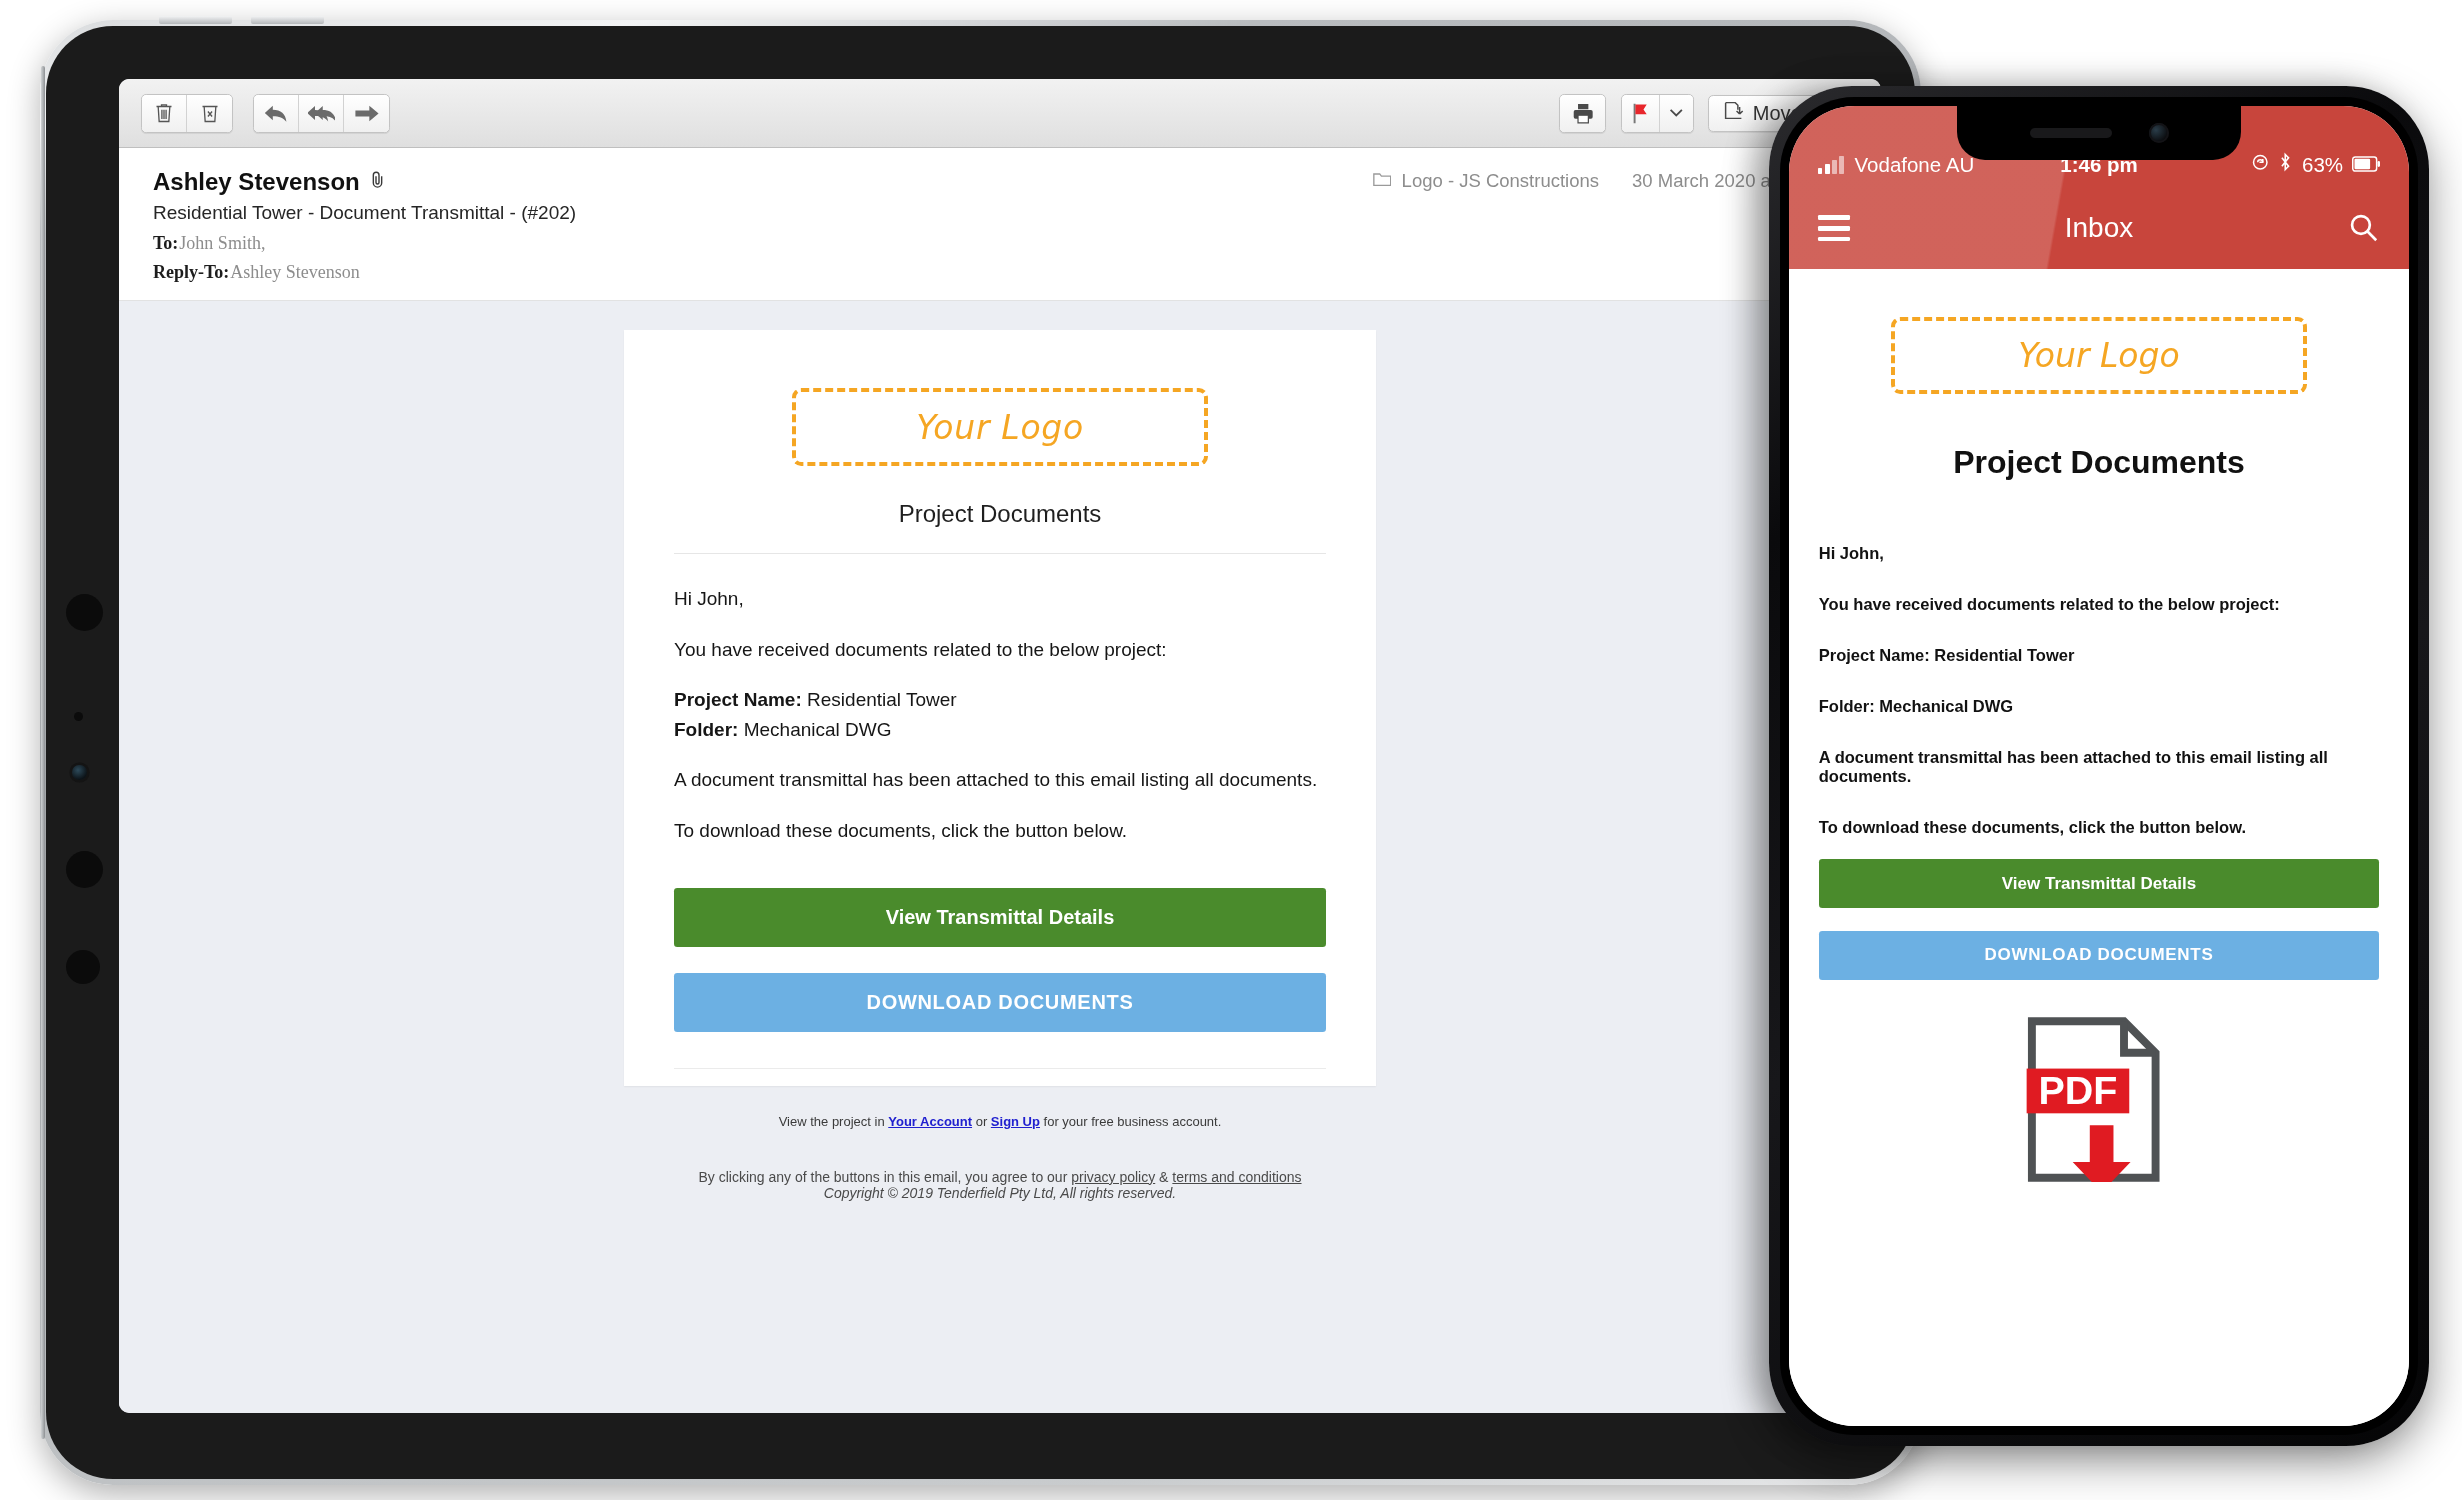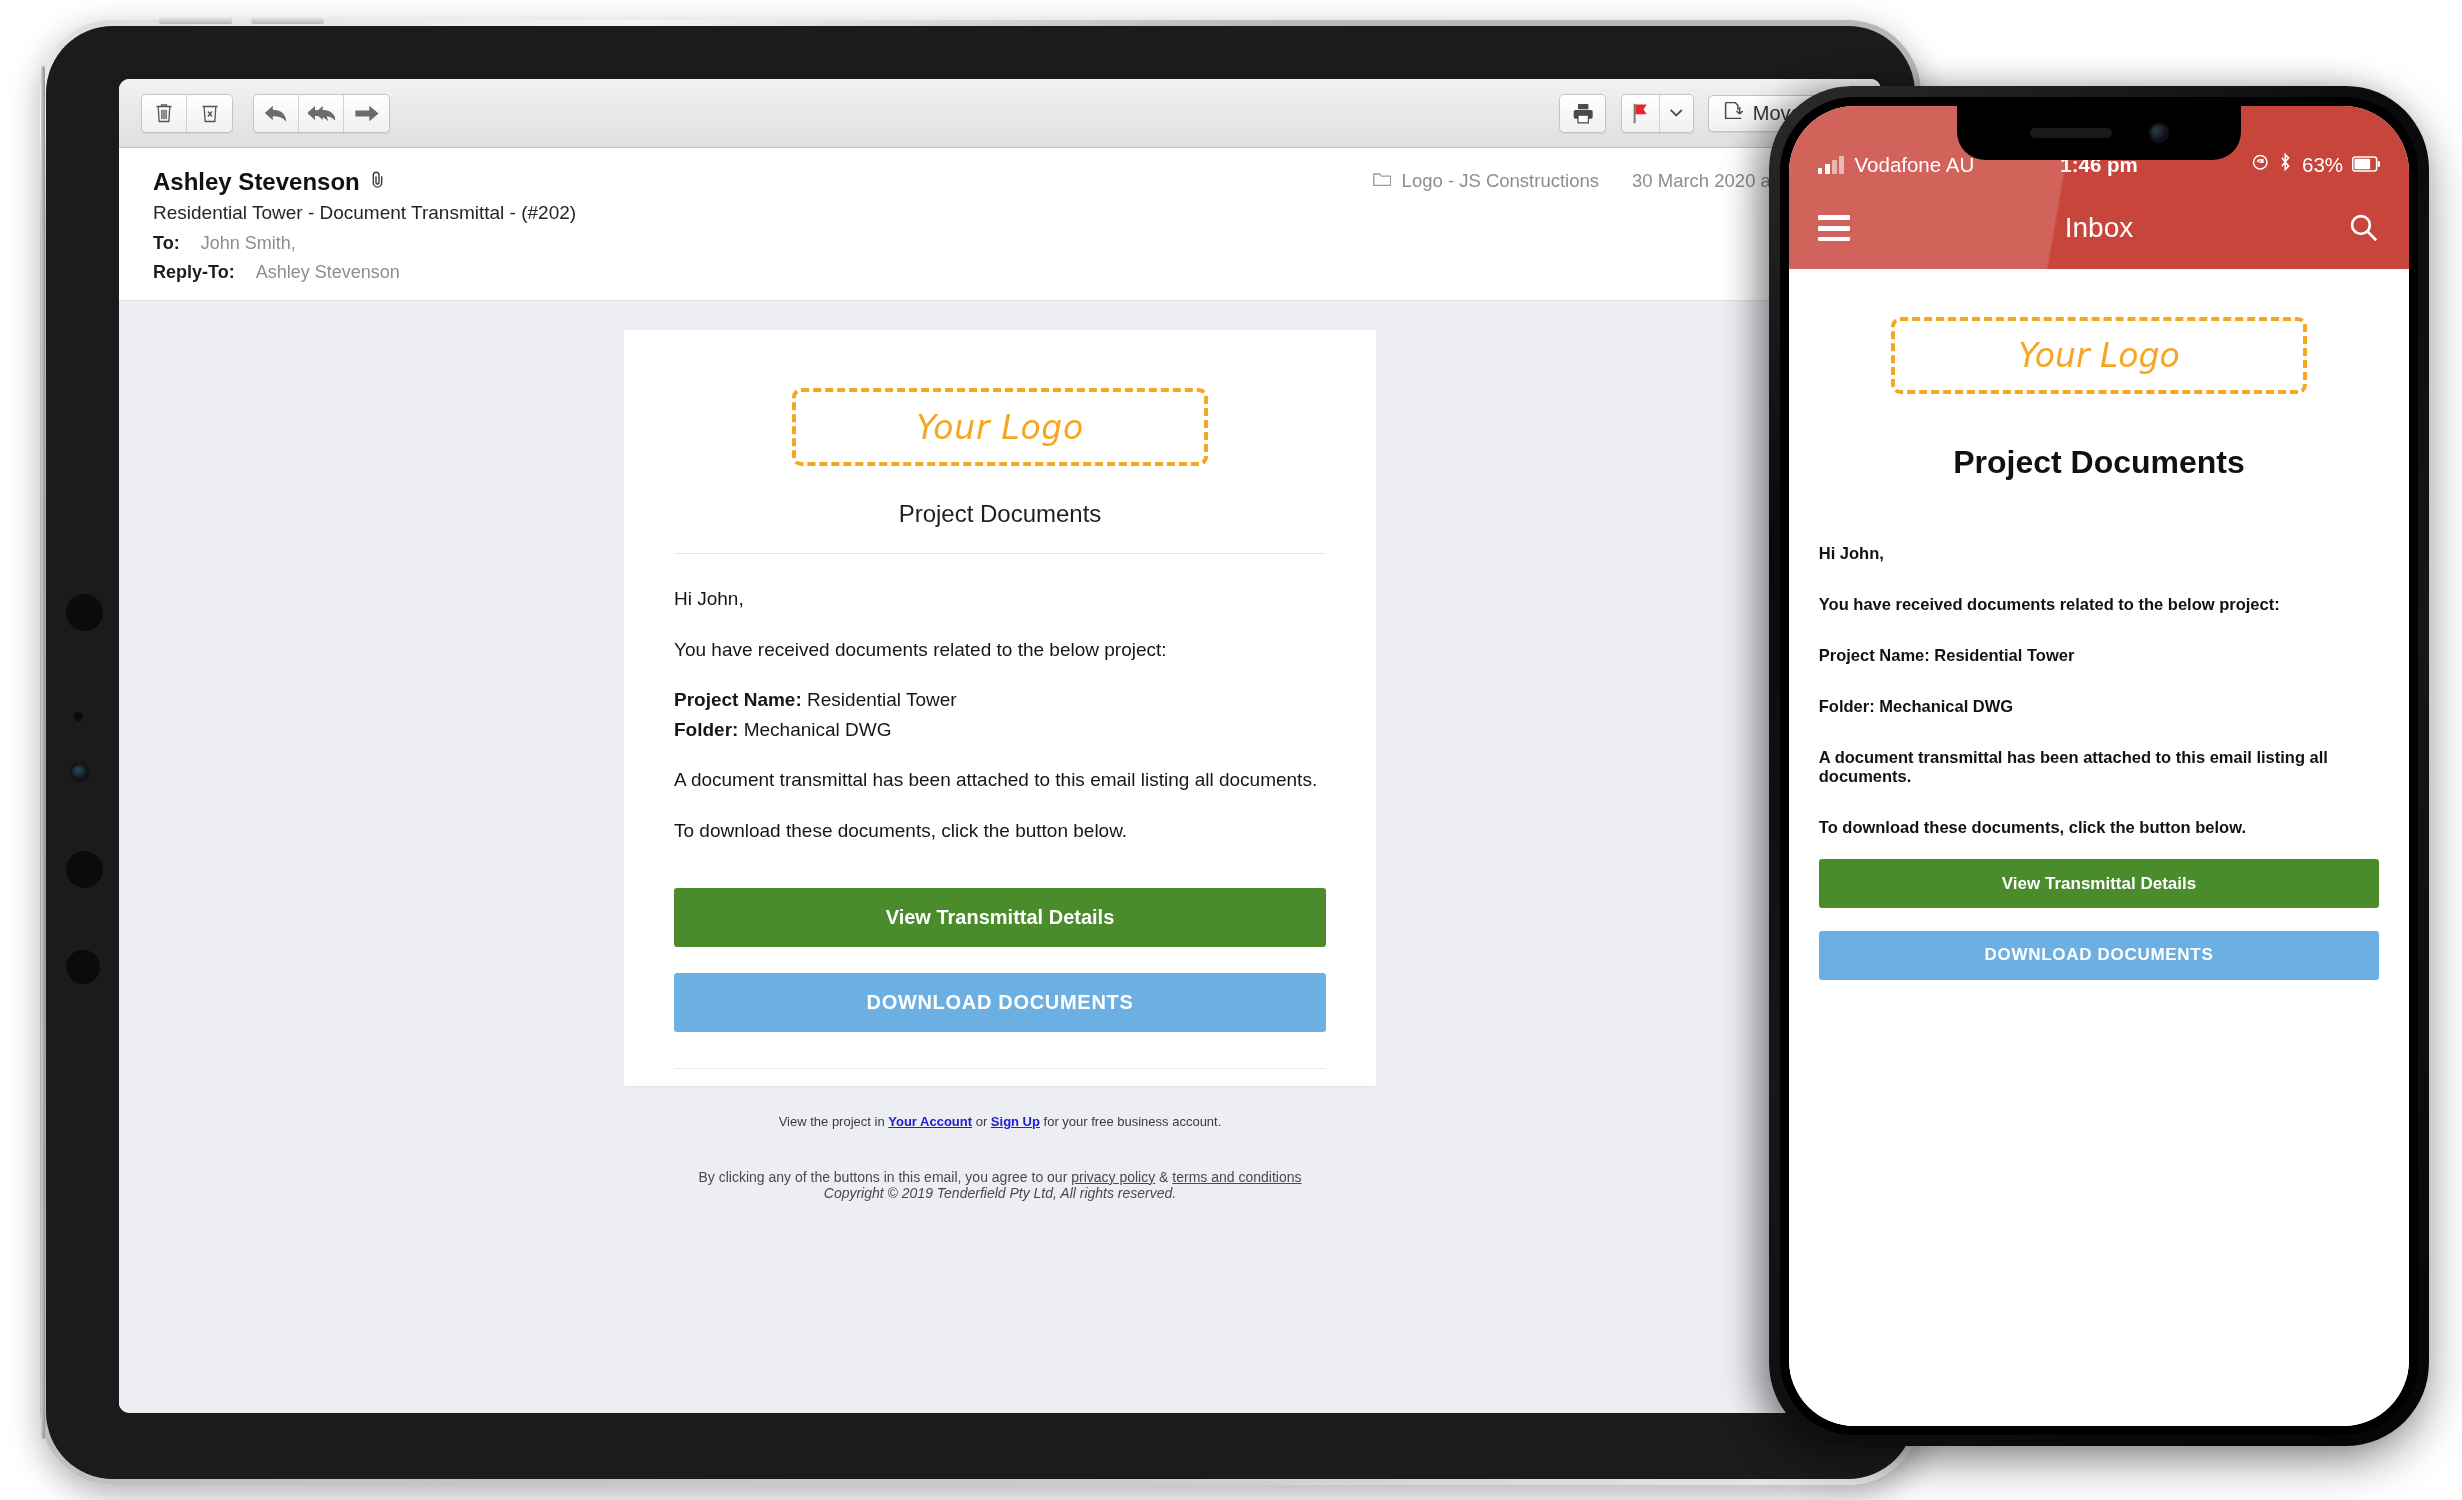--- a/index.html
+++ b/index.html
@@ -113,21 +113,21 @@
     background: #ffffff;
     padding: 20px 26.4px 17px 34px;
     border-bottom: 0.7px solid #e2e2e2;
     position: relative;
   }
   .mh-sender {
     font-size: 24px; font-weight: bold; color: #111;
     display: flex; align-items: center; gap: 9.2px;
   }
   .mh-subject { font-size: 19px; color: #262626; margin-top: 6px; }
-  .mh-row { font-size: 18px; margin-top: 8.6px; display: flex; align-items: baseline; gap: 21px; }
+  .mh-row { font-size: 18px; margin-top: 8.6px; display: flex; align-items: baseline; gap: 1px; font-family: Liberation Serif, serif; }
   .mh-lbl { font-weight: bold; color: #1d1d1d; }
   .mh-val { color: #8d8d8d; }
   .mh-meta {
     position: absolute; right: 33px; top: 22.4px;
     display: flex; align-items: center; gap: 33px;
     font-size: 18.5px; color: #8d8d8d;
   }
   .mh-meta .folder { display: flex; align-items: center; gap: 10.6px; }
 
   
@@ -562,20 +562,31 @@
           <div class="ph-body ph-p-first">Hi John,</div>
           <div class="ph-body ph-p">You have received documents related to the below project:</div>
           <div class="ph-body ph-p"><span>Project Name:</span><span> Residential Tower</span></div>
           <div class="ph-body ph-p"><span>Folder:</span><span> Mechanical DWG</span></div>
           <div class="ph-body ph-p">A document transmittal has been attached to this email listing all documents.</div>
           <div class="ph-body ph-p">To download these documents, click the button below.</div>
 
           <button class="ph-cta ph-cta-green">View Transmittal Details</button>
           <button class="ph-cta ph-cta-blue">DOWNLOAD DOCUMENTS</button>
 
+          <div class="pdf-wrap">
+            <span>
+              <svg width="150" height="165" viewBox="0 0 114 125">
+                <path d="M6 3h70l24 24v95H6z" fill="#ffffff" stroke="#4f5254" stroke-width="6" stroke-linejoin="miter"></path>
+                <path d="M76 3v24h24" fill="none" stroke="#4f5254" stroke-width="6"></path>
+                <rect x="2" y="39" width="78" height="34" fill="#e01b22"></rect>
+                <text x="41" y="66" font-family="Liberation Sans, sans-serif" font-size="30" font-weight="bold" fill="#ffffff" text-anchor="middle">PDF</text>
+                <path d="M50 82h18v28h13L59 133 37 110h13z" fill="#e01b22"></path>
+              </svg>
+            </span>
+          </div>
         </div>
 
       </div>
     </div>
   </div>
 
 </div>
 
 
 </body></html>

